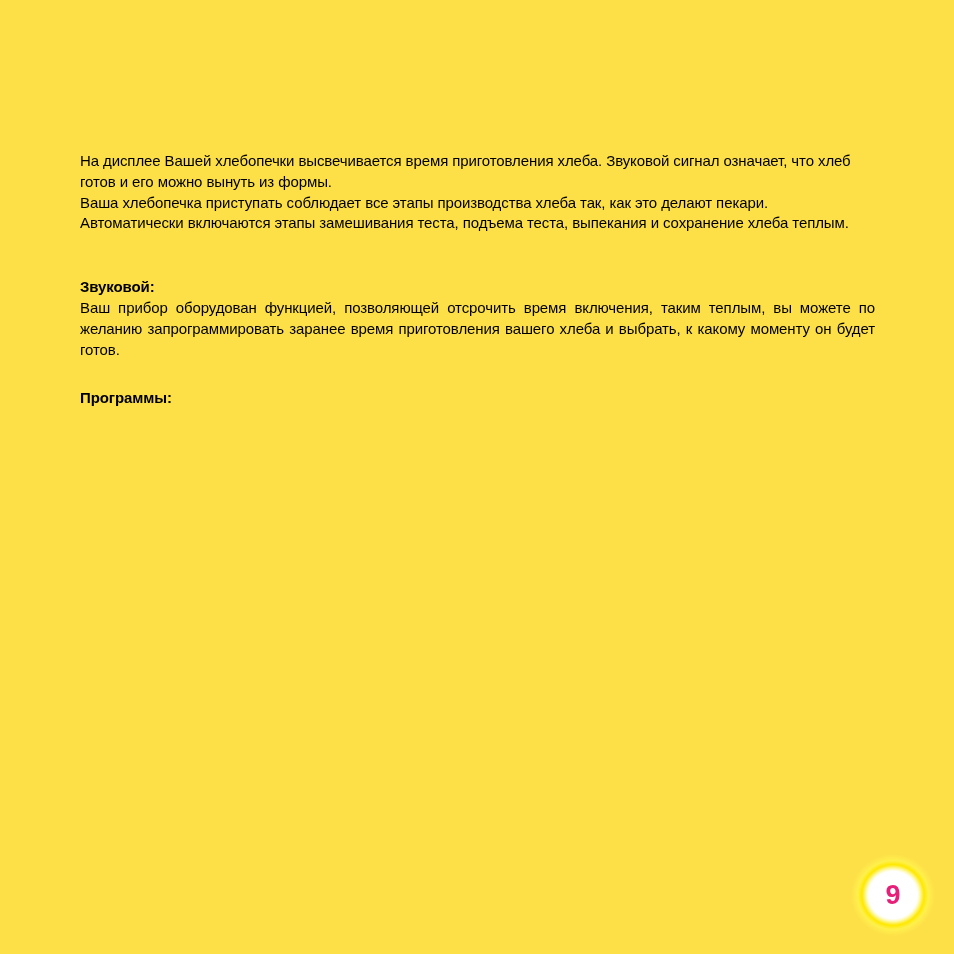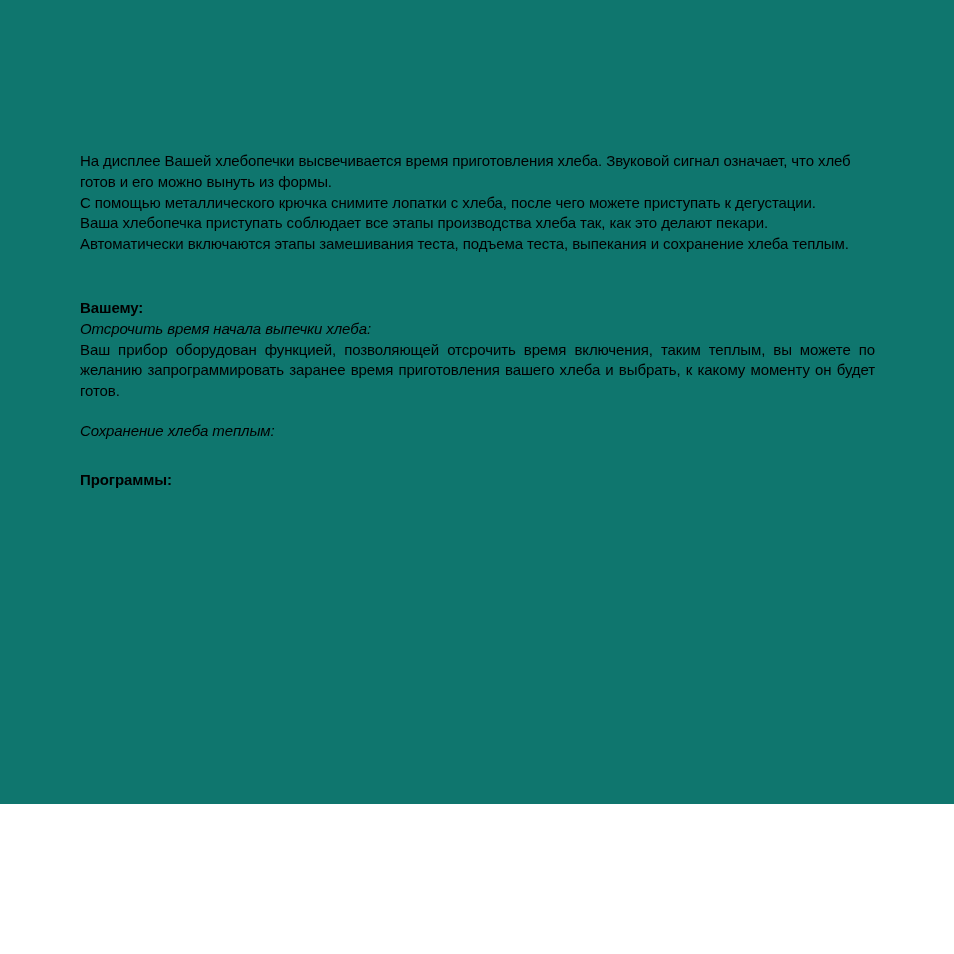--- a/index.html
+++ b/index.html
@@ -8,22 +8,22 @@
   }
   body {
     width: 954px;
     height: 954px;
     background: #ffffff;
     font-family: "Liberation Sans", sans-serif;
   }
   .page {
     position: relative;
     width: 954px;
-    height: 804px;
-    background: #0f766e;
+    height: 954px;
+    background: #fde047;
     overflow: hidden;
   }
   .content {
     position: absolute;
     left: 80px;
     top: 151px;
     width: 795px;
     color: #000000;
     font-size: 15px;
     line-height: 20.8px;
@@ -76,33 +76,30 @@
 </style>
 </head>
 <body>
 
 <div class="page">
 
   <div class="content">
 
     <div>
       <p>На дисплее Вашей хлебопечки высвечивается время приготовления хлеба. Звуковой сигнал означает, что хлеб готов и его можно вынуть из формы.</p>
-      <p>С помощью металлического крючка снимите лопатки с хлеба, после чего можете приступать к дегустации.</p>
       <p>Ваша хлебопечка приступать соблюдает все этапы производства хлеба так, как это делают пекари.</p>
       <p>Автоматически включаются этапы замешивания теста, подъема теста, выпекания и сохранение хлеба теплым.</p>
     </div>
 
     <div class="section-functions">
-      <p class="heading">Вашему:</p>
-      <p class="subheading">Отсрочить время начала выпечки хлеба:</p>
+      <p class="heading">Звуковой:</p>
       <p class="justify">Ваш прибор оборудован функцией, позволяющей отсрочить время включения, таким теплым, вы можете по желанию запрограммировать заранее время приготовления вашего хлеба и выбрать, к какому моменту он будет готов.</p>
     </div>
 
     <div class="section-keepwarm">
-      <p class="subheading">Сохранение хлеба теплым:</p>
     </div>
 
     <div class="section-programs">
       <p class="heading">Программы:</p>
     </div>
 
   </div>
 
   <div class="page-badge">
     <span class="badge-number">9</span>

